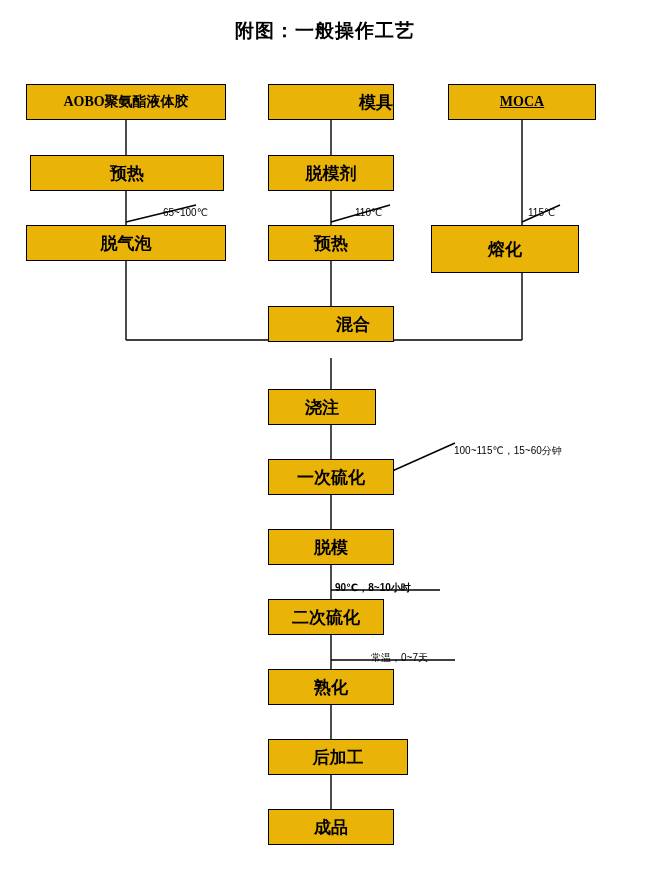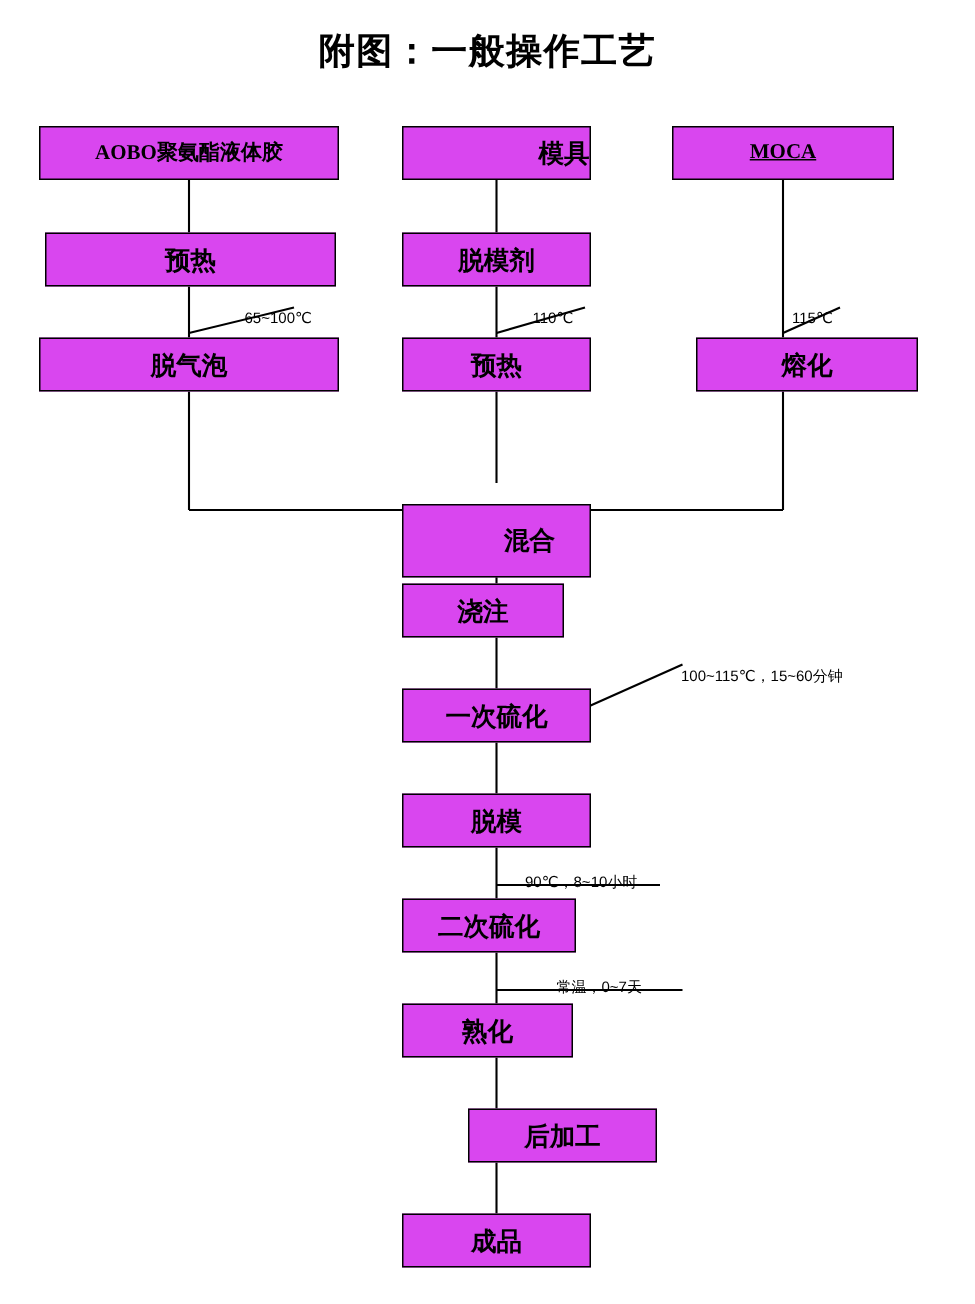--- a/index.html
+++ b/index.html
@@ -17,28 +17,28 @@
     height: 869px;
     background: #ffffff;
     overflow: hidden;
   }
   .title {
     position: absolute;
     left: 0;
     top: 18px;
     width: 650px;
     text-align: center;
-    font-size: 24px;
+    font-size: 19px;
     font-weight: bold;
     letter-spacing: 1px;
   }
   .node {
     position: absolute;
     border: 1px solid #000000;
-    background: #d946ef;
+    background: #eab308;
     box-sizing: border-box;
     display: flex;
     align-items: center;
     justify-content: center;
     font-size: 17px;
     font-weight: bold;
     white-space: nowrap;
   }
   .node.small {
     font-size: 14px;
@@ -121,49 +121,49 @@
   <div class="node" style="left:26px; top:225px; width:200px; height:36px;">
     <span>脱气泡</span>
   </div>
 
   <div class="node" style="left:268px; top:155px; width:126px; height:36px;">
     <span>脱模剂</span>
   </div>
   <div class="node" style="left:268px; top:225px; width:126px; height:36px;">
     <span>预热</span>
   </div>
-  <div class="node" style="left:464px; top:225px; width:148px; height:36px;">
+  <div class="node" style="left:431px; top:225px; width:148px; height:48px;">
     <span>熔化</span>
   </div>
 
-  <div class="node" style="left:268px; top:336px; width:126px; height:49px;padding-left:44px;">
+  <div class="node" style="left:268px; top:306px; width:126px; height:36px;padding-left:44px;">
     <span>混合</span>
   </div>
   <div class="node" style="left:268px; top:389px; width:108px; height:36px;">
     <span>浇注</span>
   </div>
   <div class="node" style="left:268px; top:459px; width:126px; height:36px;">
     <span>一次硫化</span>
   </div>
   <div class="node" style="left:268px; top:529px; width:126px; height:36px;">
     <span>脱模</span>
   </div>
   <div class="node" style="left:268px; top:599px; width:116px; height:36px;">
     <span>二次硫化</span>
   </div>
-  <div class="node" style="left:268px; top:669px; width:114px; height:36px;">
+  <div class="node" style="left:268px; top:669px; width:126px; height:36px;">
     <span>熟化</span>
   </div>
-  <div class="node" style="left:268px; top:739px; width:126px; height:36px;margin-left:44px;">
+  <div class="node" style="left:268px; top:739px; width:140px; height:36px;">
     <span>后加工</span>
   </div>
   <div class="node" style="left:268px; top:809px; width:126px; height:36px;">
     <span>成品</span>
   </div>
 
   <div class="label" style="left:163px; top:207px;">65~100℃</div>
   <div class="label" style="left:355px; top:207px;">110℃</div>
   <div class="label" style="left:528px; top:207px;">115℃</div>
   <div class="label" style="left:454px; top:444px;">100~115℃，15~60分钟</div>
-  <div class="label" style="left:350px; top:581px;">90℃，8~10小时</div>
+  <div class="label" style="left:335px; top:581px;font-weight:bold;">90℃，8~10小时</div>
   <div class="label" style="left:371px; top:651px;">常温，0~7天</div>
 
 </div>
 
 </body></html>

